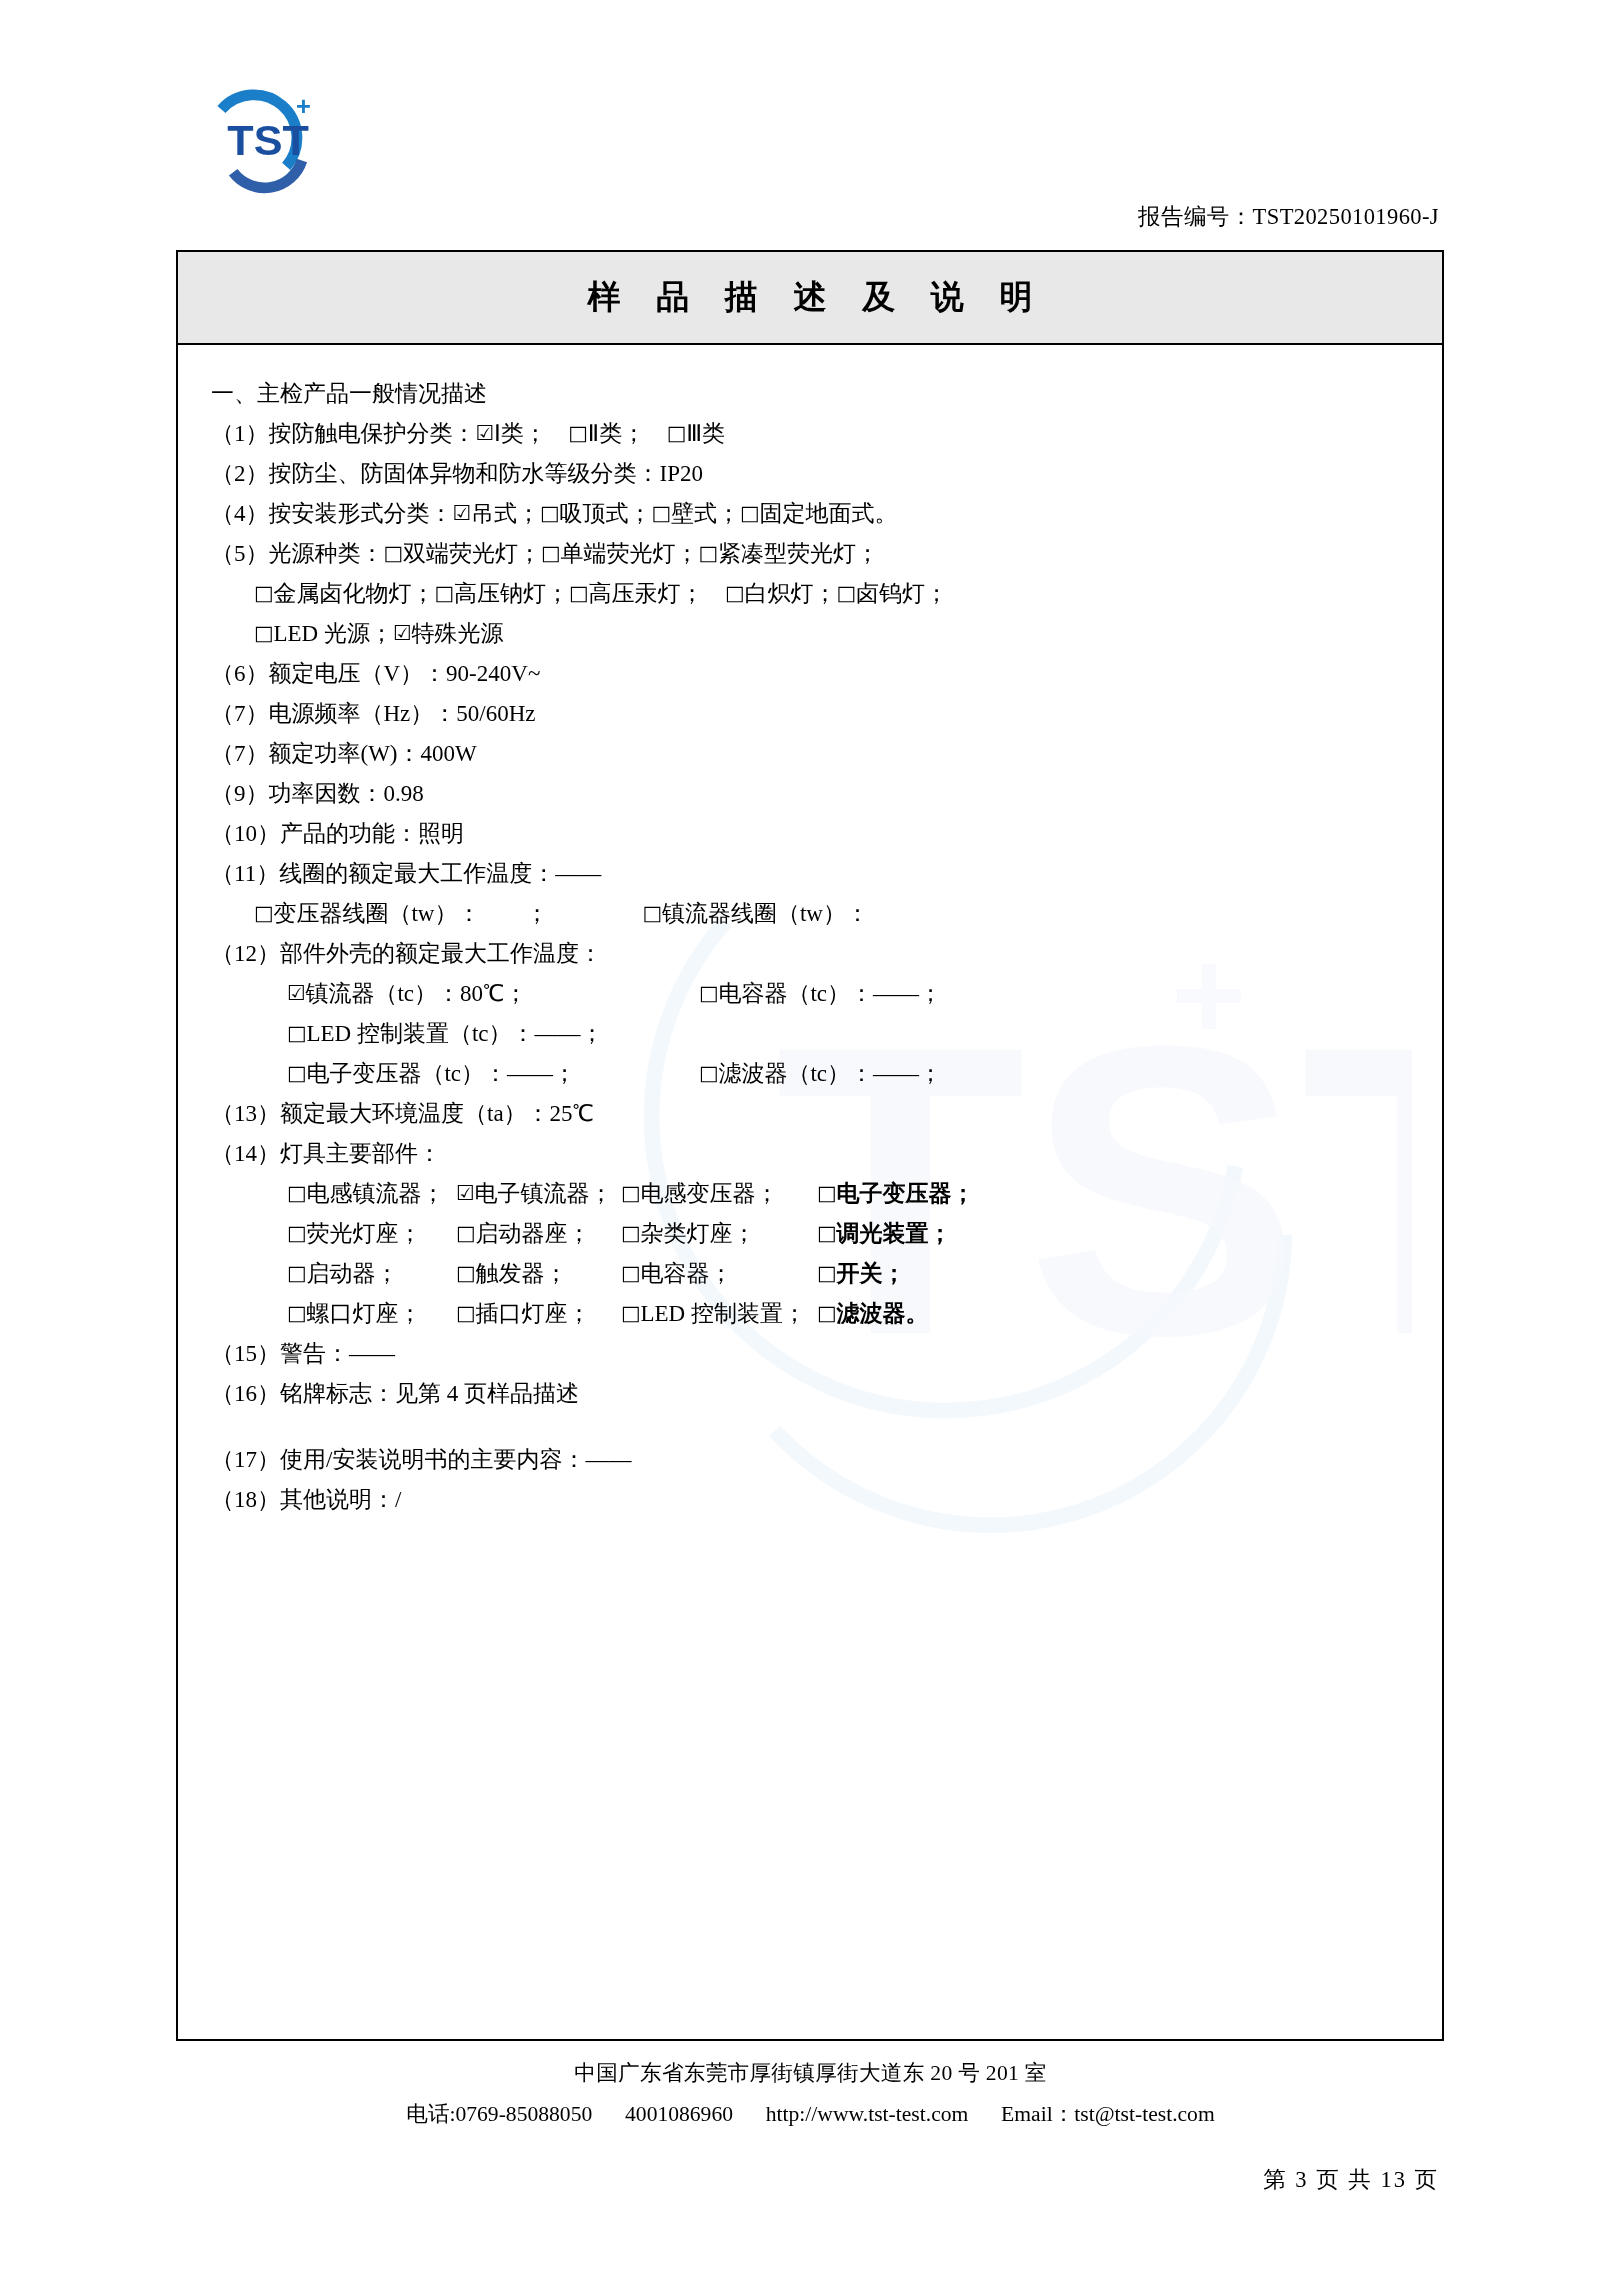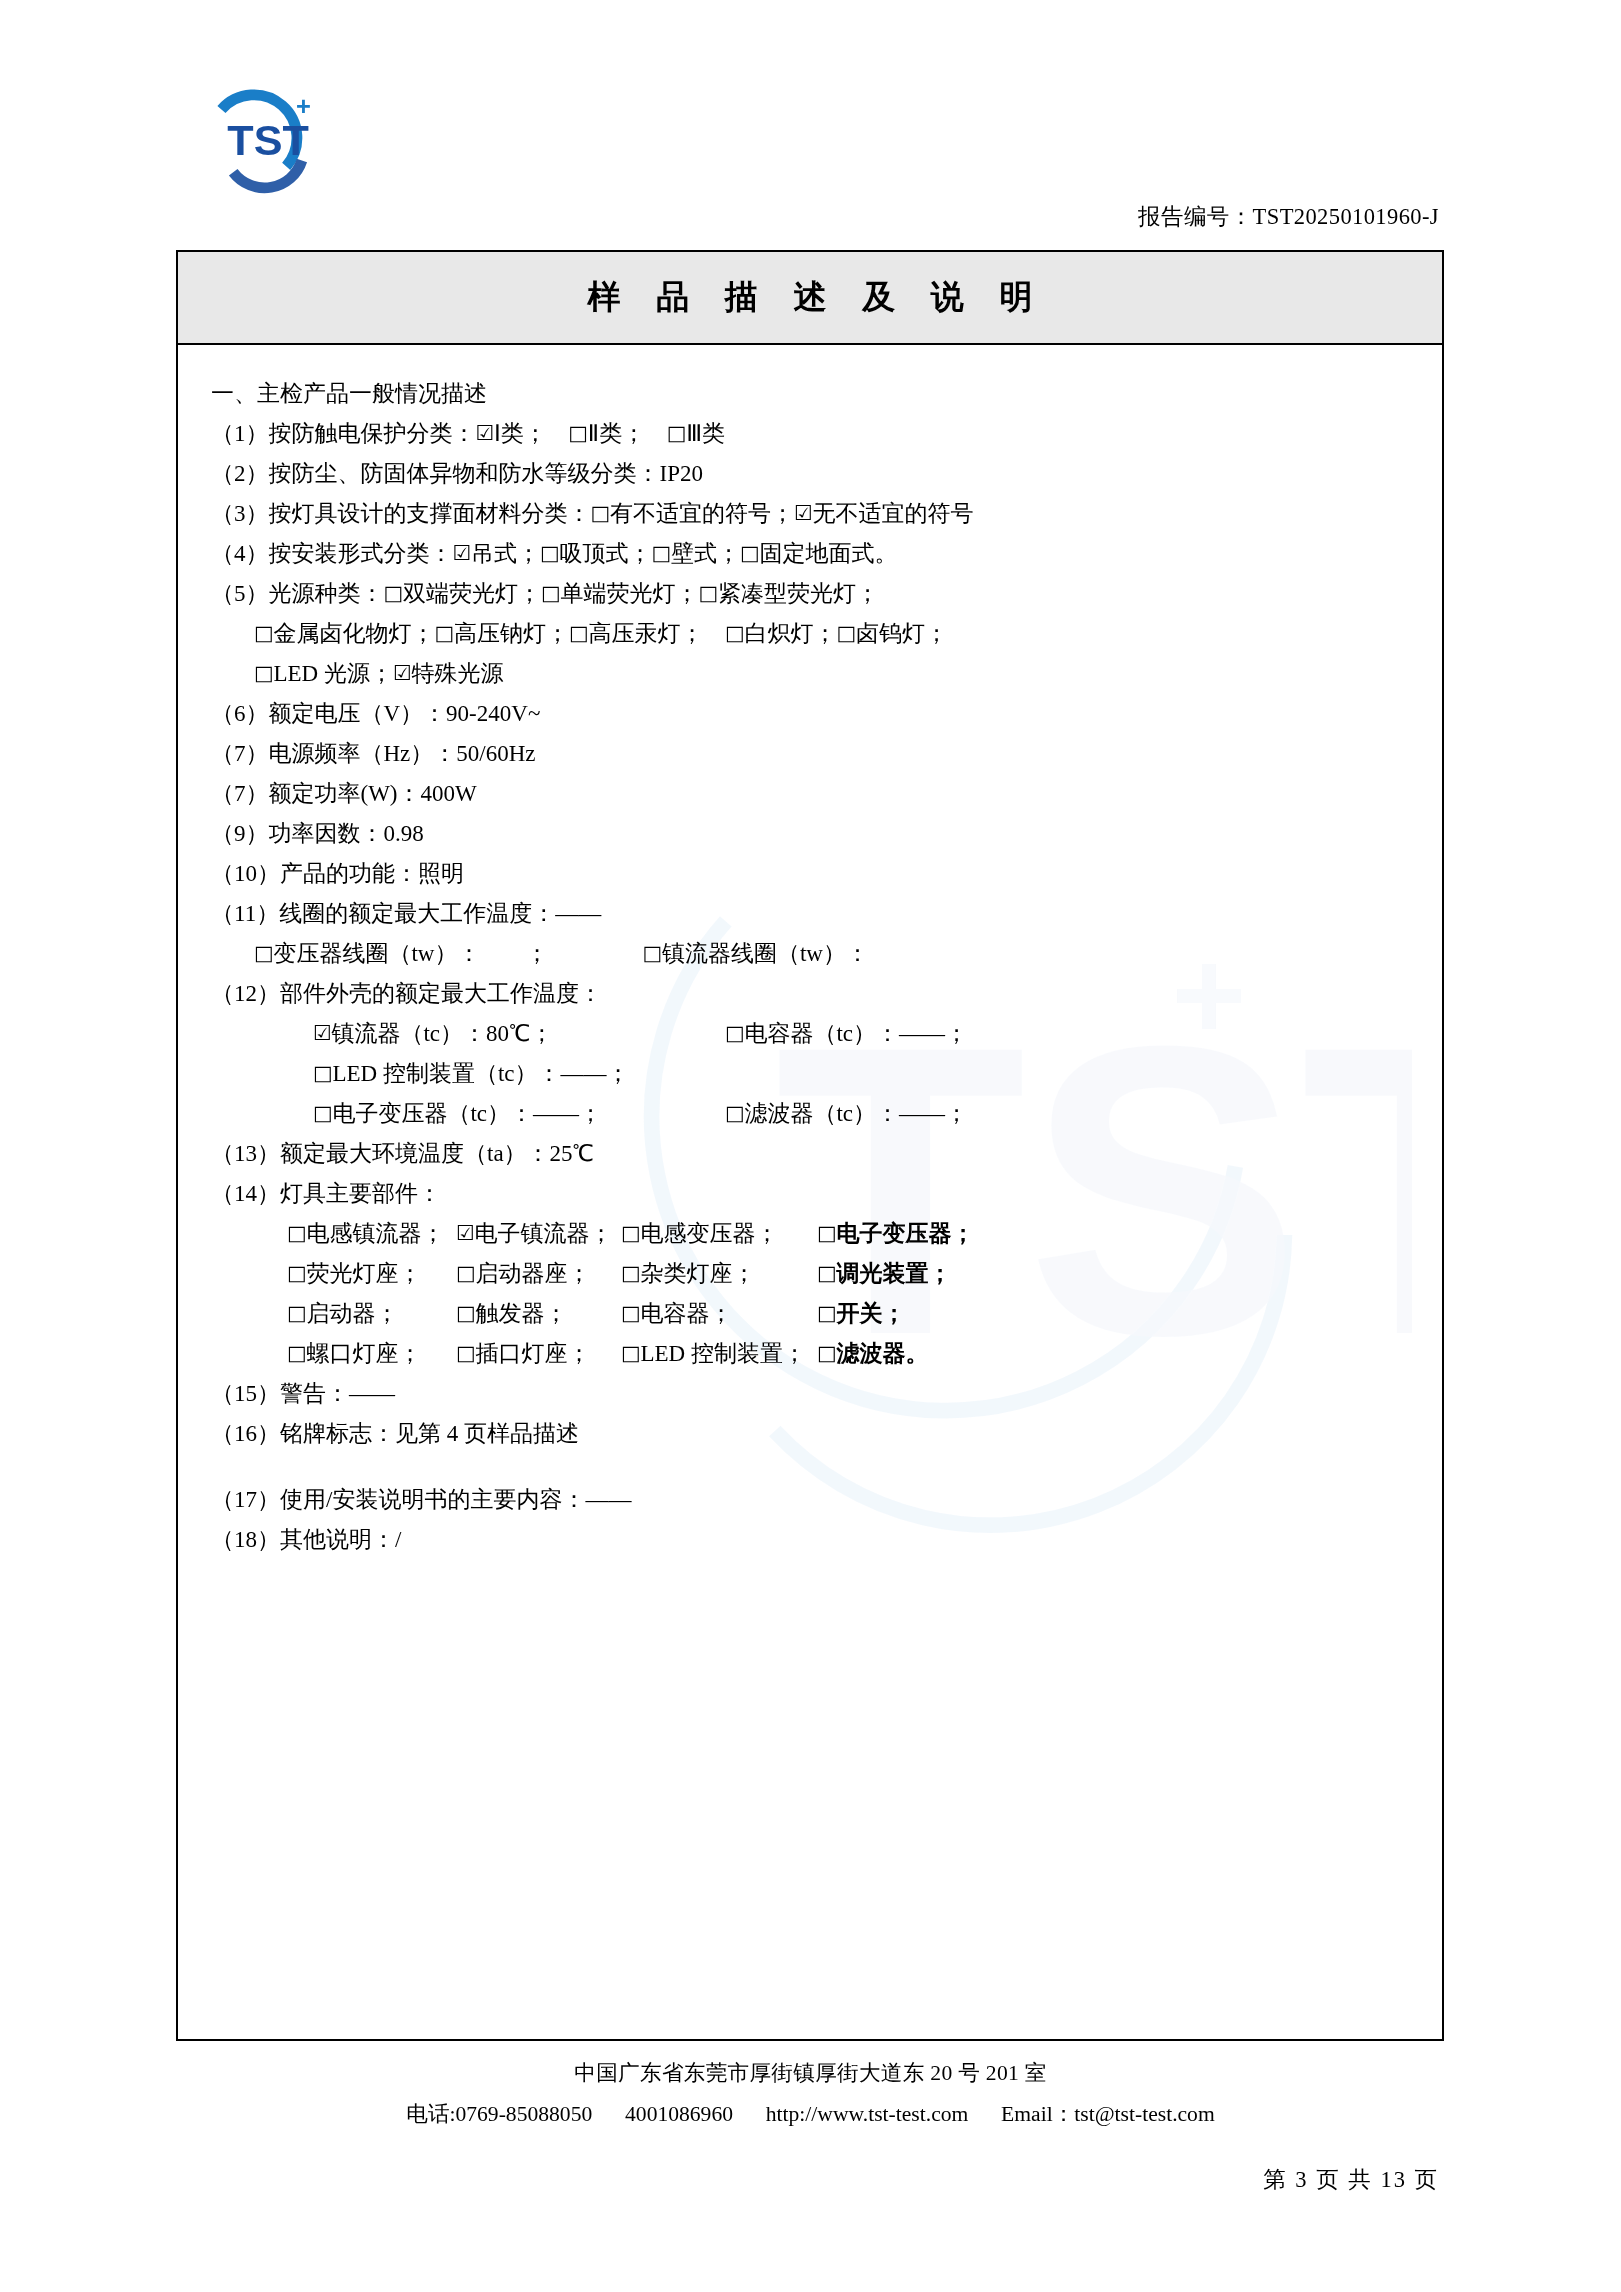--- a/index.html
+++ b/index.html
@@ -95,21 +95,21 @@
     top: -1px;
   }
 
   .gap-s { display: inline-block; width: 21.6px; }
   .gap-m { display: inline-block; width: 45px; }
   .gap-l { display: inline-block; width: 94px; }
 
   .two-col {
     display: flex;
   }
-  .two-col .col-a { width: 412px; margin-left: 26px; }
+  .two-col .col-a { width: 412px; }
   .two-col .col-b { width: 412px; }
 
   .parts-row {
     display: flex;
   }
   .parts-row .c1 { width: 169px; }
   .parts-row .c2 { width: 165px; }
   .parts-row .c3 { width: 196px; }
   .parts-row .c4 { width: 196px; font-weight: bold; }
 
@@ -169,23 +169,20 @@
     <div class="content">
 
       <div class="line">一、主检产品一般情况描述</div>
 
       <div class="line">
         <span>（1）按防触电保护分类：</span><span class="cbx">☑</span><span>Ⅰ类；</span><span class="gap-s"></span><span class="cb">□</span><span>Ⅱ类；</span><span class="gap-s"></span><span class="cb">□</span><span>Ⅲ类</span>
       </div>
 
       <div class="line">（2）按防尘、防固体异物和防水等级分类：IP20</div>
 
-      <div class="line">
-        <span>（3）按灯具设计的支撑面材料分类：</span><span class="cb">□</span><span>有不适宜的符号；</span><span class="cbx">☑</span><span>无不适宜的符号</span>
-      </div>
 
       <div class="line">
         <span>（4）按安装形式分类：</span><span class="cbx">☑</span><span>吊式；</span><span class="cb">□</span><span>吸顶式；</span><span class="cb">□</span><span>壁式；</span><span class="cb">□</span><span>固定地面式。</span>
       </div>
 
       <div class="line">
         <span>（5）光源种类：</span><span class="cb">□</span><span>双端荧光灯；</span><span class="cb">□</span><span>单端荧光灯；</span><span class="cb">□</span><span>紧凑型荧光灯；</span>
       </div>
       <div class="line indent1">
         <span class="cb">□</span><span>金属卤化物灯；</span><span class="cb">□</span><span>高压钠灯；</span><span class="cb">□</span><span>高压汞灯；</span><span class="gap-s"></span><span class="cb">□</span><span>白炽灯；</span><span class="cb">□</span><span>卤钨灯；</span>

